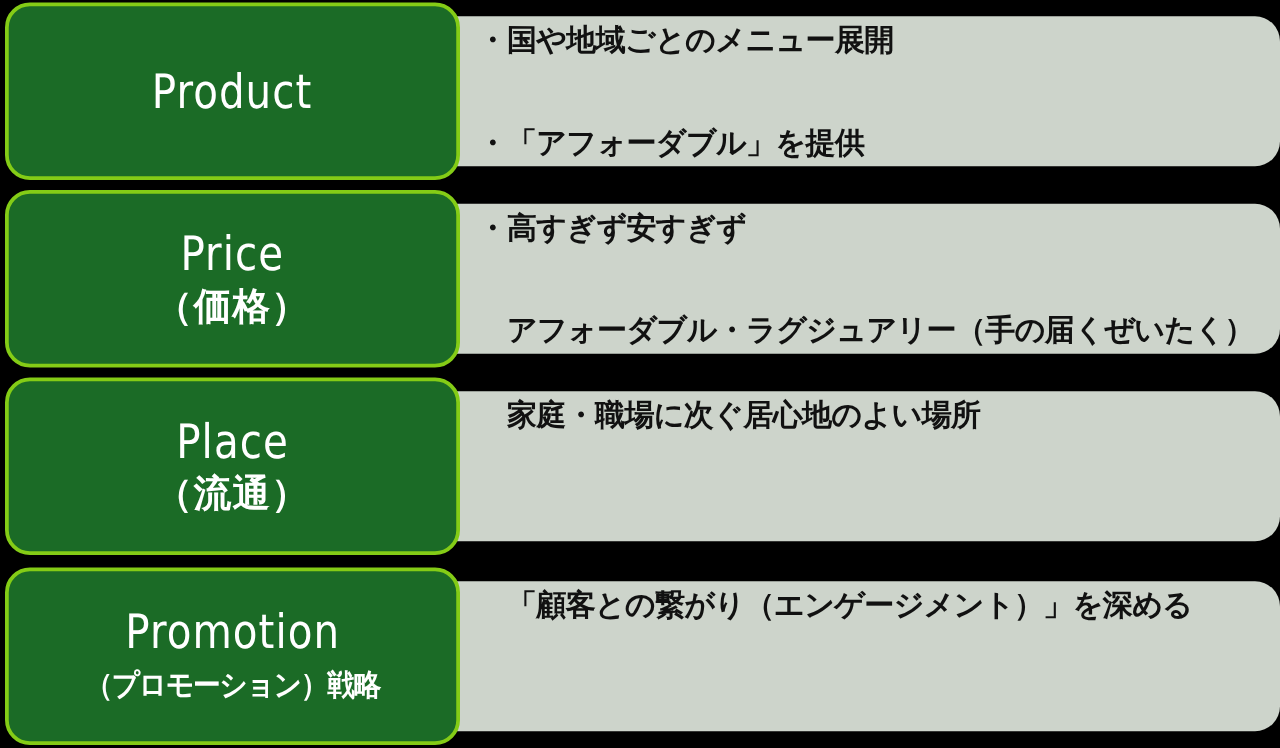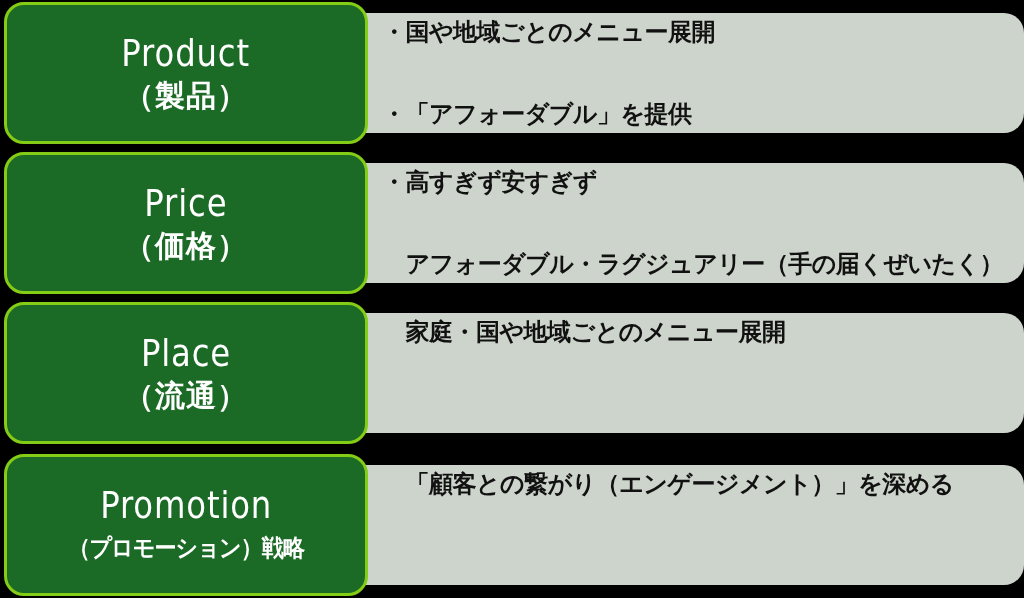--- a/index.html
+++ b/index.html
@@ -84,38 +84,37 @@
 
 <div class="diagram">
 
   <div class="row" style="top:0px;">
     <div class="detail">
       <div class="detail-line">・国や地域ごとのメニュー展開</div>
       <div class="detail-line">・「アフォーダブル」を提供</div>
     </div>
     <div class="label-box">
       <div class="label-en">Product</div>
-      <div class="label-ja">（製品）</div>
     </div>
   </div>
 
   <div class="row" style="top:150px;">
     <div class="detail">
       <div class="detail-line">・高すぎず安すぎず</div>
       <div class="detail-line">　アフォーダブル・ラグジュアリー（手の届くぜいたく）</div>
     </div>
     <div class="label-box">
       <div class="label-en">Price</div>
       <div class="label-ja">（価格）</div>
     </div>
   </div>
 
   <div class="row" style="top:300px;">
     <div class="detail">
-      <div class="detail-line">　家庭・国や地域ごとのメニュー展開</div>
+      <div class="detail-line">　家庭・職場に次ぐ居心地のよい場所</div>
     </div>
     <div class="label-box">
       <div class="label-en">Place</div>
       <div class="label-ja">（流通）</div>
     </div>
   </div>
 
   <div class="row" style="top:452px;">
     <div class="detail">
       <div class="detail-line">　「顧客との繋がり（エンゲージメント）」を深める</div>

